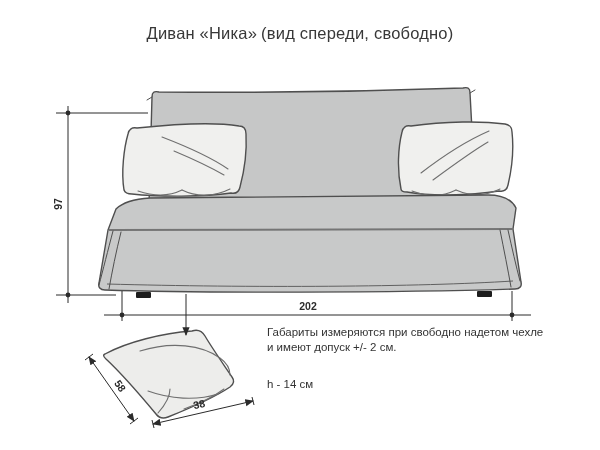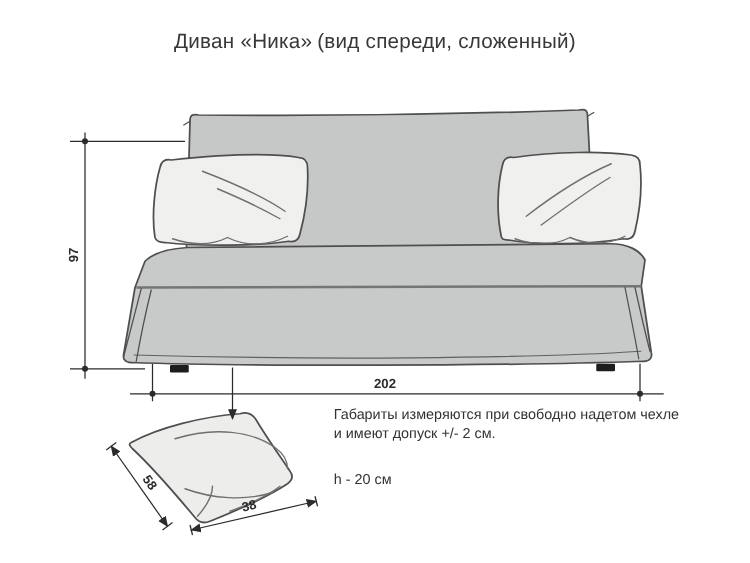--- a/index.html
+++ b/index.html
@@ -49,21 +49,21 @@
   }
   .note.tolerance { top: 325px; width: 310px; }
   .note.h-note { top: 377px; }
 </style>
 </head>
 <body>
 
 <div class="page">
 
   <div class="title">
-    <span class="bold">Диван «Ника»</span><span class="view">(вид спереди, сложенный)</span>
+    <span class="bold">Диван «Ника»</span><span class="view">(вид спереди, свободно)</span>
   </div>
 
   <svg class="diagram" viewBox="0 0 600 450">
     <defs>
       <marker id="arrow" viewBox="0 0 10 10" refX="8.5" refY="5" markerWidth="9" markerHeight="9" orient="auto-start-reverse">
         <path d="M0,1 L9.5,5 L0,9 Z" class="arrowhead"></path>
       </marker>
     </defs>
 
     <g>
@@ -146,15 +146,15 @@
       <line class="dim" x1="152" y1="420" x2="154" y2="428"></line>
       <line class="dim" x1="252" y1="397" x2="254" y2="405"></line>
       <text class="dim-label" x="200" y="408" transform="rotate(-13 200 408)">38</text>
     </g>
   </svg>
 
   <div class="note tolerance">
     <div>Габариты измеряются при свободно надетом чехле</div>
     <div>и имеют допуск +/- 2 см.</div>
   </div>
-  <div class="note h-note">h - 20 см</div>
+  <div class="note h-note">h - 14 см</div>
 
 </div>
 
 </body></html>

